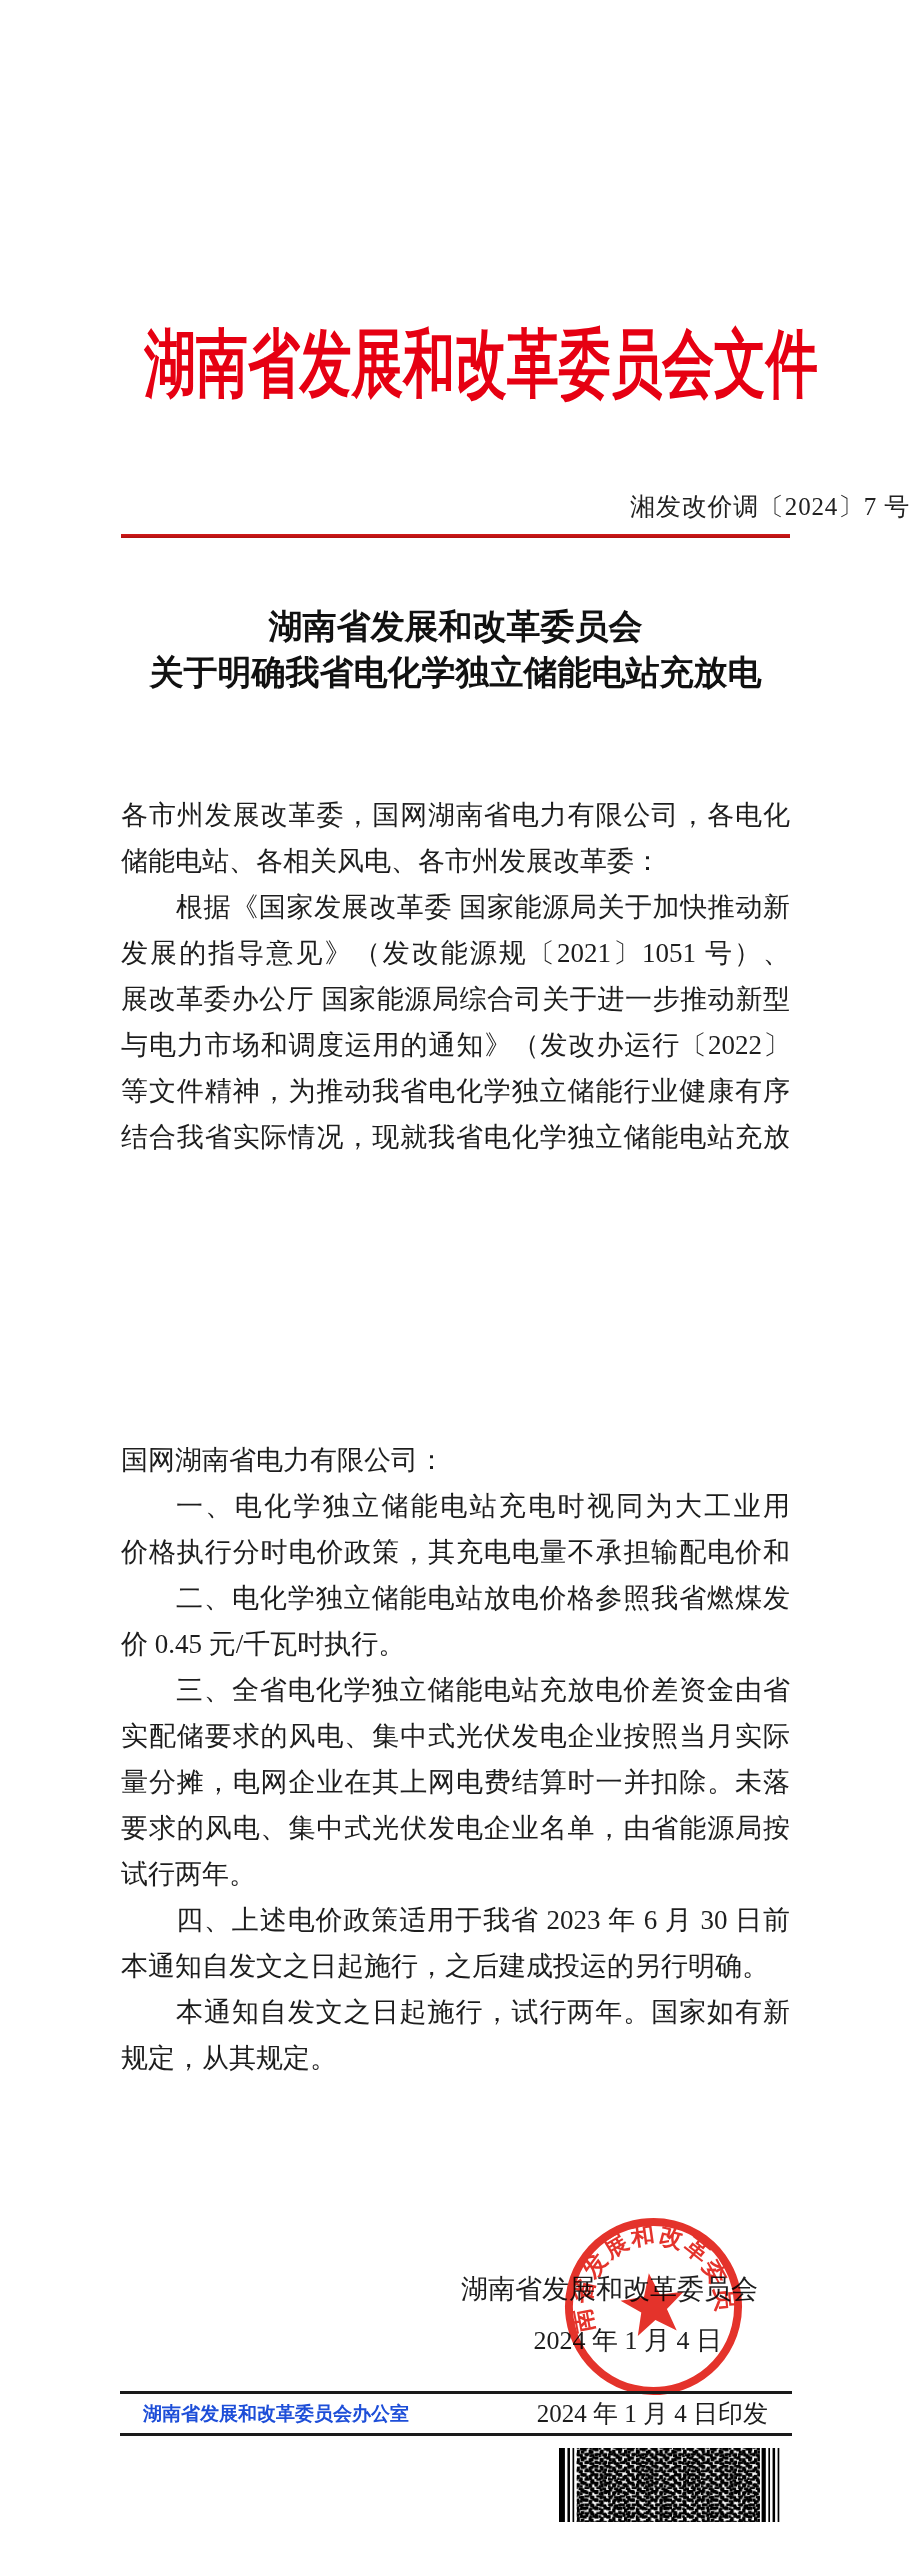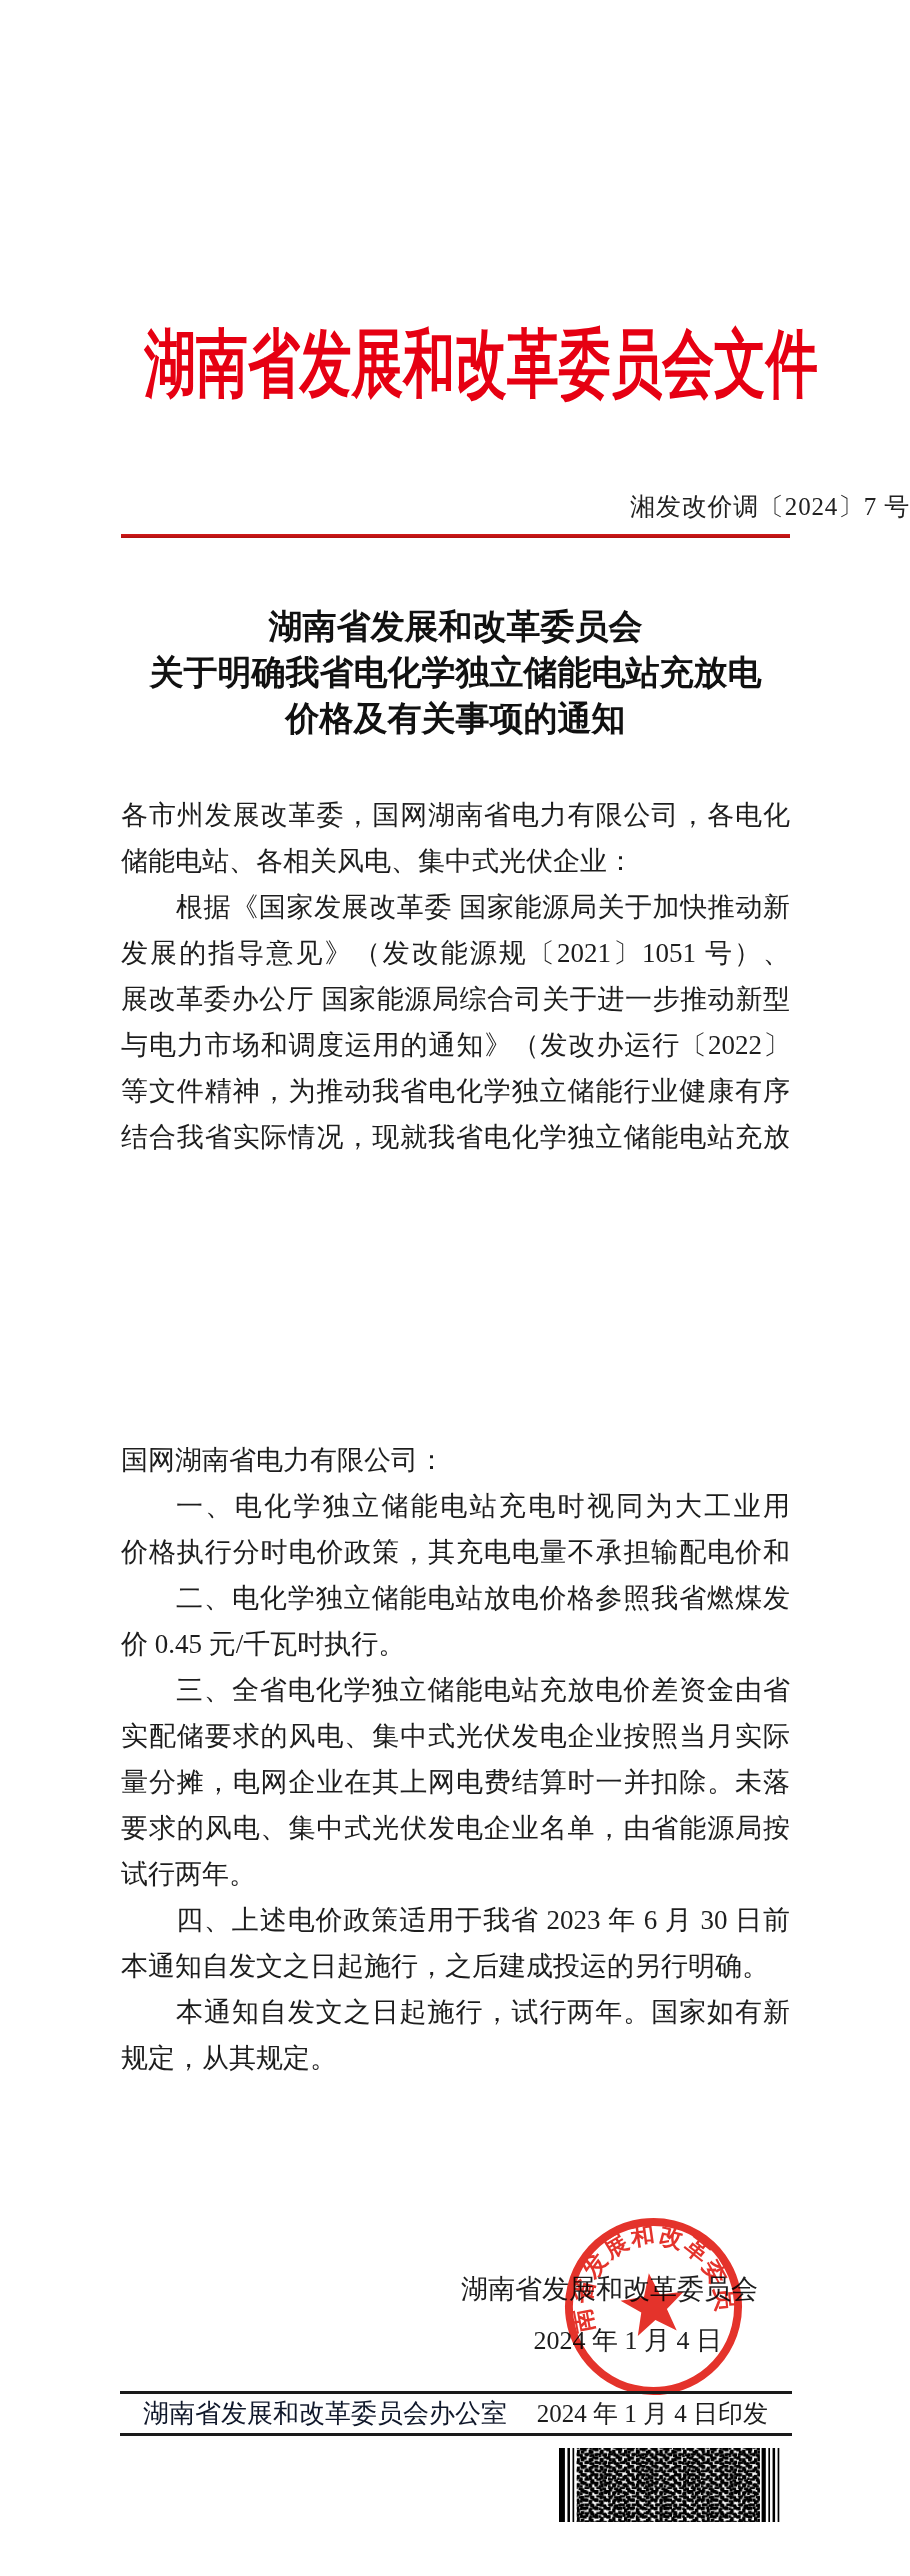--- a/index.html
+++ b/index.html
@@ -68,21 +68,21 @@
     position:absolute;left:561px;top:2214px;width:185px;height:185px;
     transform:rotate(-8deg);
     mix-blend-mode:multiply;opacity:.93;
   }
   
   .footer-rule{position:absolute;left:120px;width:672px;height:2.5px;background:#1a1a1a;}
   .footer-rule.top{top:2391px;}
   .footer-rule.bottom{top:2433px;}
   .footer-office{
     position:absolute;left:143px;top:2396px;
-    font-size:26px;line-height:35px;color:#0f172a;white-space:nowrap;
+    font-size:19px;line-height:35px;color:#1d4ed8;white-space:nowrap;font-weight:bold;
   }
   .footer-print{
     position:absolute;right:142px;top:2396px;
     font-size:25px;line-height:35px;color:#1d1d1d;white-space:nowrap;margin-left:16px;
   }
   .barcode{position:absolute;left:559px;top:2448px;width:222px;height:74px;}
 </style>
 </head>
 <body>
 
@@ -92,27 +92,26 @@
     <span class="squeeze">湖南省发展和改革委员会文件</span>
   </div>
 
   <div class="doc-number">湘发改价调〔2024〕7 号</div>
 
   <div class="red-rule"></div>
 
   <div class="doc-title">
     <div>湖南省发展和改革委员会</div>
     <div>关于明确我省电化学独立储能电站充放电</div>
-    <div>价格及有关事项的通知</div>
   </div>
 
   <div class="body-block b1">
 
   <div class="bline fill">各市州发展改革委，国网湖南省电力有限公司，各电化学独立</div>
-      <div class="bline">储能电站、各相关风电、集中式光伏企业：</div>
+      <div class="bline">储能电站、各相关风电、各市州发展改革委：</div>
       <div class="bline indent fill">根据《国家发展改革委 国家能源局关于加快推动新型储能</div>
       <div class="bline fill">发展的指导意见》（发改能源规〔2021〕1051 号）、《国家发</div>
       <div class="bline fill">展改革委办公厅 国家能源局综合司关于进一步推动新型储能参</div>
       <div class="bline fill">与电力市场和调度运用的通知》（发改办运行〔2022〕475 号）</div>
       <div class="bline fill">等文件精神，为推动我省电化学独立储能行业健康有序发展，</div>
       <div class="bline fill">结合我省实际情况，现就我省电化学独立储能电站充放电价格</div>
     </div>
 
   <div class="body-block b2">
 

